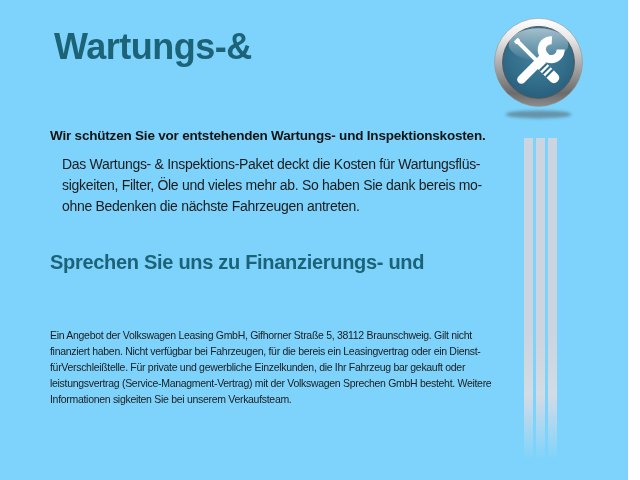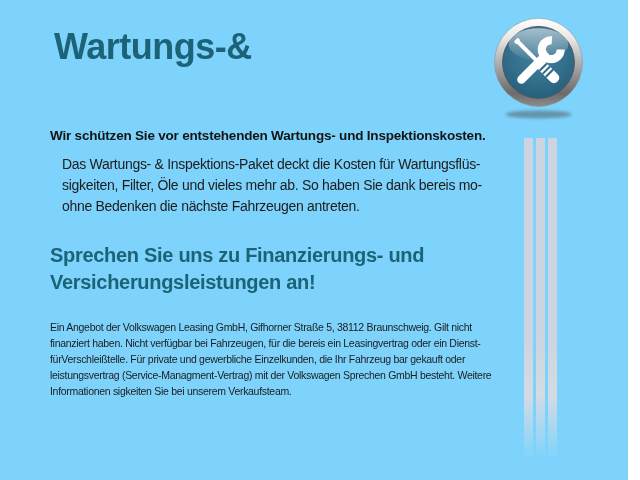--- a/index.html
+++ b/index.html
@@ -14,25 +14,25 @@
   }
   #subtitle{
     left:50px;top:128px;font-size:13.5px;font-weight:bold;color:#141414;
     letter-spacing:-0.2px;white-space:nowrap;
   }
   #intro{
     left:50px;top:154px;font-size:14px;line-height:21px;color:#1c1c1c;
     letter-spacing:-0.3px;white-space:nowrap;margin-left:12px;
   }
   #cta{
-    left:50px;top:242px;font-size:20px;line-height:27px;font-weight:bold;
+    left:50px;top:249px;font-size:20px;line-height:27px;font-weight:bold;
     color:#1d6377;letter-spacing:-0.3px;white-space:nowrap;
   }
   #legal{
-    left:50px;top:319px;font-size:10.5px;line-height:16px;color:#1c1c1c;
+    left:50px;top:327px;font-size:10.5px;line-height:16px;color:#1c1c1c;
     letter-spacing:-0.3px;white-space:nowrap;
   }
   #stripes{left:524px;top:138px;width:36px;height:322px;display:flex;}
   .stripe{
     width:9px;height:100%;margin-right:3px;
     background:linear-gradient(180deg,
       #ccd4df 0%, #ccd4df 62%, #d3dbe4 80%, rgba(210,218,228,0) 100%);
   }
   #badge{left:491px;top:16px;width:95px;height:106px;}
 </style>
@@ -102,21 +102,20 @@
   <div id="subtitle" class="abs">Wir schützen Sie vor entstehenden Wartungs- und Inspektionskosten.</div>
 
   <div id="intro" class="abs">
     <div>Das Wartungs- &amp; Inspektions-Paket deckt die Kosten für Wartungsflüs-</div>
     <div>sigkeiten, Filter, Öle und vieles mehr ab. So haben Sie dank bereis mo-</div>
     <div>ohne Bedenken die nächste Fahrzeugen antreten.</div>
   </div>
 
   <div id="cta" class="abs">
     <div>Sprechen Sie uns zu Finanzierungs- und</div>
-    <div>Versicherungsleistungen an!</div>
   </div>
 
   <div id="legal" class="abs">
     <div>Ein Angebot der Volkswagen Leasing GmbH, Gifhorner Straße 5, 38112 Braunschweig. Gilt nicht</div>
     <div>finanziert haben. Nicht verfügbar bei Fahrzeugen, für die bereis ein Leasingvertrag oder ein Dienst-</div>
     <div>fürVerschleißtelle. Für private und gewerbliche Einzelkunden, die Ihr Fahrzeug bar gekauft oder</div>
     <div>leistungsvertrag (Service-Managment-Vertrag) mit der Volkswagen Sprechen GmbH besteht. Weitere</div>
     <div>Informationen sigkeiten Sie bei unserem Verkaufsteam.</div>
   </div>
 

